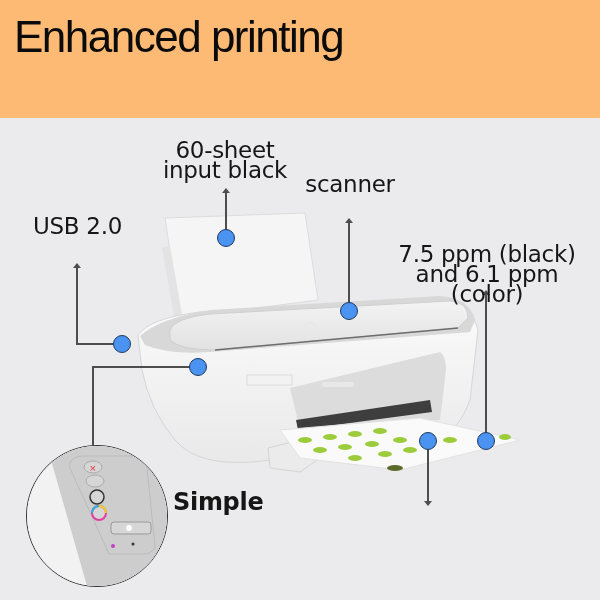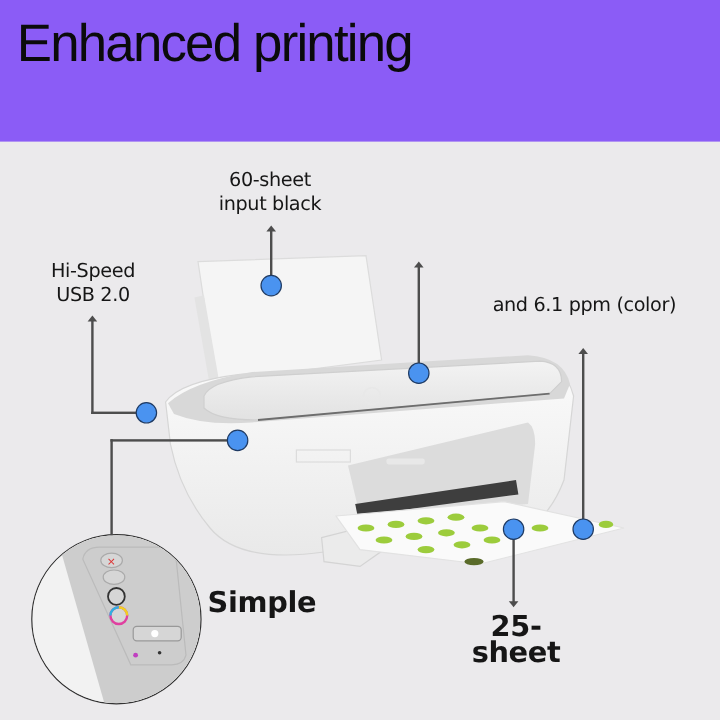--- a/index.html
+++ b/index.html
@@ -1,19 +1,19 @@
 <!DOCTYPE html>
 <html><head>
 <meta charset="utf-8">
 <style>
   html,body{margin:0;padding:0;}
   body{width:600px;height:600px;overflow:hidden;background:#ebeaec;position:relative;font-family:"Liberation Sans",sans-serif;}
-  .header{position:absolute;left:0;top:0;width:600px;height:118px;background:#8b5cf6;}
+  .header{position:absolute;left:0;top:0;width:600px;height:118px;background:#fdba74;}
   .title{position:absolute;left:14px;top:14px;font-size:44px;line-height:46px;color:#0b0b0b;letter-spacing:-1.5px;font-family:"Liberation Sans",sans-serif;}
-  .label{position:absolute;font-size:16px;line-height:20px;color:#161616;text-align:center;font-family:"DejaVu Sans",sans-serif;letter-spacing:-0.3px;}
+  .label{position:absolute;font-size:23px;line-height:20px;color:#161616;text-align:center;font-family:"DejaVu Sans",sans-serif;letter-spacing:-0.3px;}
   .big-label{font-size:24px;line-height:22px;text-align:left;font-weight:bold;}
   .line{position:absolute;background:#4d4d4d;}
   .dot{position:absolute;width:18px;height:18px;border-radius:50%;background:#4a93f0;border:1.5px solid #1e3a63;box-sizing:border-box;transform:translate(-9px,-9px);}
   .arrow{position:absolute;width:0;height:0;}
   .arrow-up{border-left:4px solid transparent;border-right:4px solid transparent;border-bottom:5px solid #4d4d4d;transform:translateX(-4px);}
   .arrow-down{border-left:4px solid transparent;border-right:4px solid transparent;border-top:5px solid #4d4d4d;transform:translateX(-4px);}
   
   .printer{position:absolute;left:0;top:0;width:600px;height:600px;}
   .zoom-circle{position:absolute;left:26px;top:445px;width:140px;height:140px;border-radius:50%;border:1.5px solid #333;overflow:hidden;background:#dadada;}
 </style>
@@ -130,26 +130,26 @@
 <div class="dot" style="left:122px;top:344px;"></div>
 <div class="dot" style="left:198px;top:367px;"></div>
 <div class="dot" style="left:428px;top:441px;"></div>
 <div class="dot" style="left:486px;top:441px;"></div>
 
 <div class="label" style="left:160px;top:140px;width:130px;">
   <div>60-sheet</div>
   <div>input black</div>
 </div>
 <div class="label" style="left:300px;top:174px;width:100px;">
+  <div>scanner</div>
 </div>
 <div class="label" style="left:25px;top:216px;width:105px;">
-  <div>Hi-Speed</div>
   <div>USB 2.0</div>
 </div>
 <div class="label" style="left:392px;top:244px;width:190px;">
+  <div>7.5 ppm (black)</div>
   <div>and 6.1 ppm (color)</div>
 </div>
 <div class="label big-label" style="left:173px;top:491px;width:140px;">
   <div>Simple</div>
 </div>
 <div class="label big-label" style="left:375px;top:511px;width:110px;text-align:center;">
-  <div>25-sheet</div>
 </div>
 
 </body></html>

